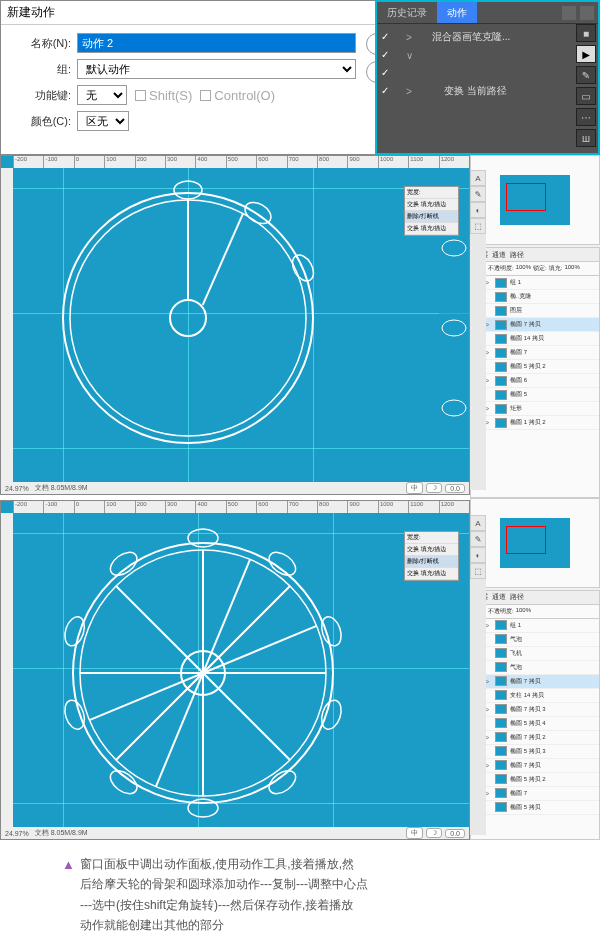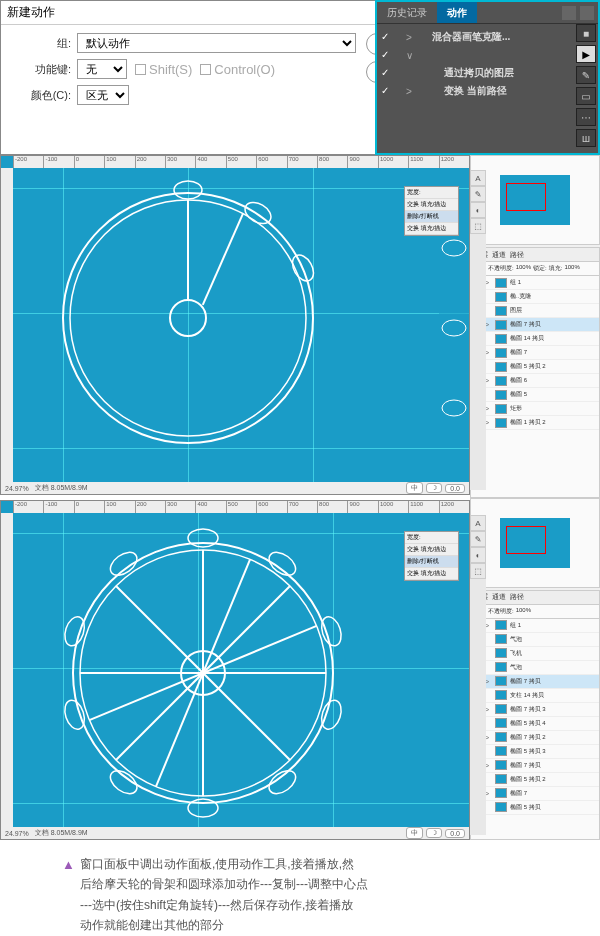--- a/index.html
+++ b/index.html
@@ -20,28 +20,28 @@
 .checkbox-label { font-size: 13px; color: #aaa; margin-left: 8px; display: flex; align-items: center; }
 .checkbox { width: 11px; height: 11px; border: 1px solid #aaa; margin-right: 3px; }
 .color-row .select { flex: 0 0 50px; }
 .btn-col { width: 55px; display: flex; flex-direction: column; gap: 6px; margin-left: 10px; }
 .btn { height: 22px; border: 1px solid #999; border-radius: 12px; background: #fff; font-size: 11px; display: flex; align-items: center; justify-content: center; cursor: pointer; }
 
 
 .panel-top { position: absolute; top: 0; right: 0; width: 225px; height: 155px; background: #535353; border: 2px solid #00b8d4; }
 .panel-tabs { height: 22px; background: #535353; display: flex; align-items: center; font-size: 10px; color: #ccc; border-bottom: 1px solid #333; }
 .panel-tab { padding: 0 10px; height: 100%; display: flex; align-items: center; }
-.panel-tab.active { background: #0369a1; color: #fff; font-weight: bold; }
+.panel-tab.active { background: #3b82f6; color: #fff; }
 .panel-tab-icons { margin-left: auto; display: flex; gap: 4px; padding-right: 4px; }
 .panel-icon { width: 14px; height: 14px; background: #666; }
 .action-list { padding: 4px 2px; color: #ddd; font-size: 10px; }
 .action-item { display: flex; align-items: center; height: 18px; padding: 0 2px; }
 .action-check { width: 12px; height: 12px; margin-right: 3px; color: #fff; }
 .action-toggle { width: 10px; margin-right: 4px; color: #aaa; }
-.action-label { flex: 1; white-space: nowrap; overflow: hidden; font-weight: bold; }
+.action-label { flex: 1; white-space: nowrap; overflow: hidden; }
 .action-btns { position: absolute; right: 2px; top: 22px; display: flex; flex-direction: column; gap: 3px; }
 .action-btn { width: 20px; height: 18px; background: #424242; border: 1px solid #222; display: flex; align-items: center; justify-content: center; color: #ccc; font-size: 10px; }
 
 
 .canvas-area { position: absolute; background: #1a9cc7; border: 1px solid #888; }
 .canvas1 { top: 155px; left: 0; width: 470px; height: 340px; }
 .canvas2 { top: 500px; left: 0; width: 470px; height: 340px; }
 .ruler-h { position: absolute; top: 0; left: 12px; right: 0; height: 12px; background: #eee; font-size: 6px; color: #666; display: flex; }
 .ruler-v { position: absolute; top: 12px; left: 0; bottom: 12px; width: 12px; background: #eee; }
 .ruler-mark { flex: 1; border-left: 1px solid #999; padding-left: 1px; font-size: 6px; }
@@ -86,20 +86,24 @@
 <body>
 
 <div class="dialog">
   <div class="dialog-titlebar">
     <span>新建动作</span>
     <span class="dialog-close">✕</span>
   </div>
   <div class="dialog-body">
     <div class="form-col">
       <div class="form-row">
+        <span class="form-label">名称(N):</span>
+        <input class="text-input selected" value="动作 2" style="">
+      </div>
+      <div class="form-row">
         <span class="form-label">组:</span>
         <select class="select"><option>默认动作</option></select>
       </div>
       <div class="form-row">
         <span class="form-label">功能键:</span>
         <select class="select small"><option>无</option></select>
         <span class="checkbox-label">
             <span class="checkbox"></span>
             <span>Shift(S)</span>
           </span>
@@ -138,21 +142,20 @@
       </div>
       <div class="action-item">
         <span class="action-check">✓</span>
         <span style="width:10px"></span>
         <span class="action-toggle">∨</span>
       </div>
       <div class="action-item">
         <span class="action-check">✓</span>
         <span style="width:10px"></span>
         <span class="action-toggle"></span>
-        <span class="action-label" style="padding-left:24px">通过拷贝的图层</span>
       </div>
       <div class="action-item">
         <span class="action-check">✓</span>
         <span style="width:10px"></span>
         <span class="action-toggle">&gt;</span>
         <span class="action-label" style="padding-left:24px">变换 当前路径</span>
       </div>
     </div>
   <div class="action-btns">
     <div class="action-btn">■</div>

